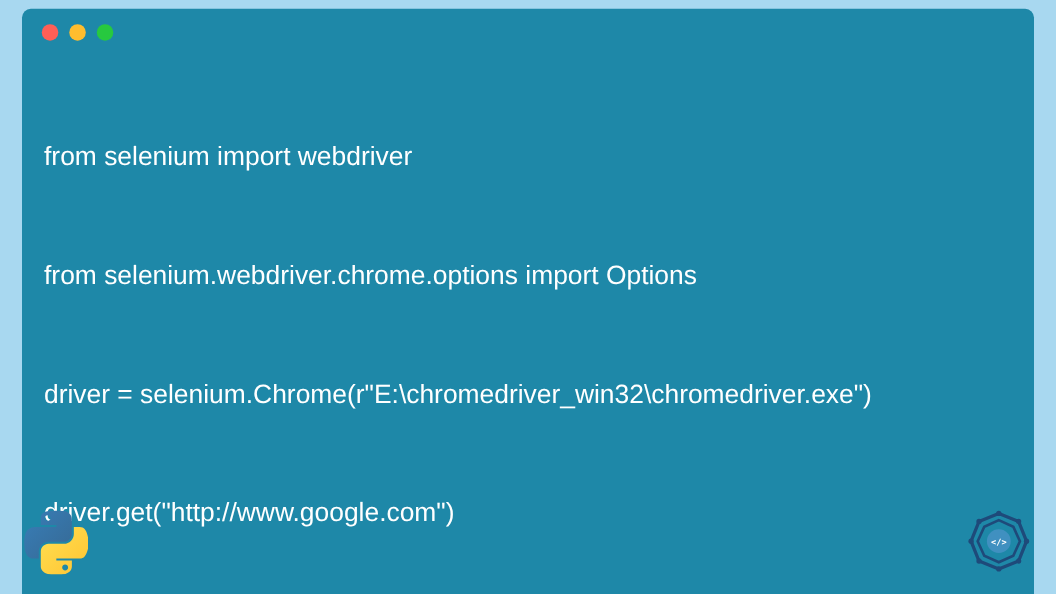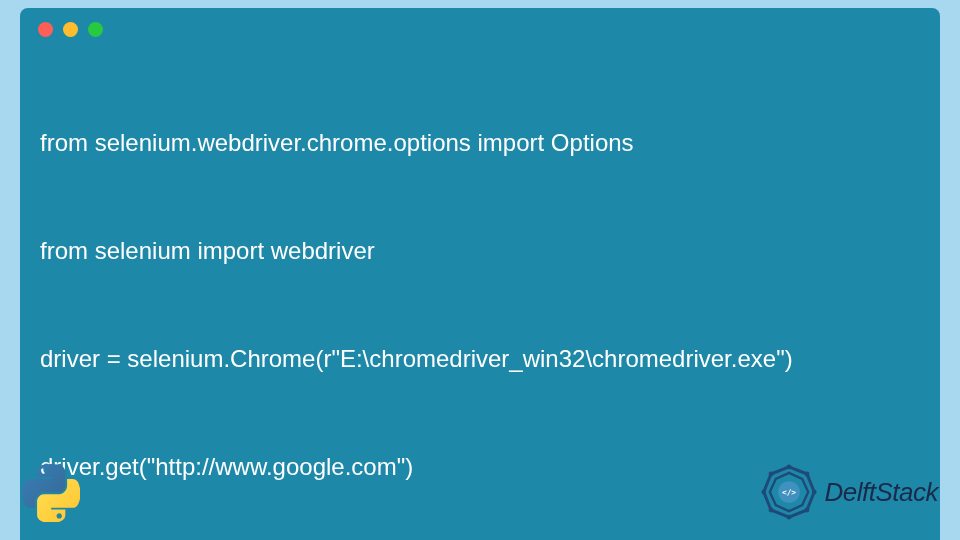--- a/index.html
+++ b/index.html
@@ -79,22 +79,22 @@
 </head>
 <body>
 
 <div class="code-window">
   <div class="window-titlebar">
     <div class="titlebar-dot dot-red"></div>
     <div class="titlebar-dot dot-yellow"></div>
     <div class="titlebar-dot dot-green"></div>
   </div>
   <div class="code-content">
+    <span class="code-line">from selenium import webdriver</span>
     <span class="code-line">from selenium.webdriver.chrome.options import Options</span>
-    <span class="code-line">from selenium import webdriver</span>
     <span class="code-line">driver = selenium.Chrome(r"E:\chromedriver_win32\chromedriver.exe")</span>
     <span class="code-line">driver.get("http://www.google.com")</span>
     
     
     
   </div>
 </div>
 
 <div class="python-logo">
   <svg viewBox="0 0 110 110" width="58" height="58">
@@ -125,14 +125,13 @@
         <circle cx="30" cy="30" r="4" fill="#1e4a7a"></circle>
         <circle cx="0" cy="42" r="4" fill="#1e4a7a"></circle>
         <circle cx="-30" cy="30" r="4" fill="#1e4a7a"></circle>
         <circle cx="-42" cy="0" r="4" fill="#1e4a7a"></circle>
         <circle cx="-30" cy="-30" r="4" fill="#1e4a7a"></circle>
         <circle cx="0" cy="0" r="18" fill="#4090c0"></circle>
         <text x="0" y="5" text-anchor="middle" fill="#fff" font-size="13" font-weight="bold" font-family="monospace">&lt;/&gt;</text>
       </g>
     </svg>
   </div>
-  <span class="delftstack-text">DelftStack</span>
 </div>
 
 </body></html>

